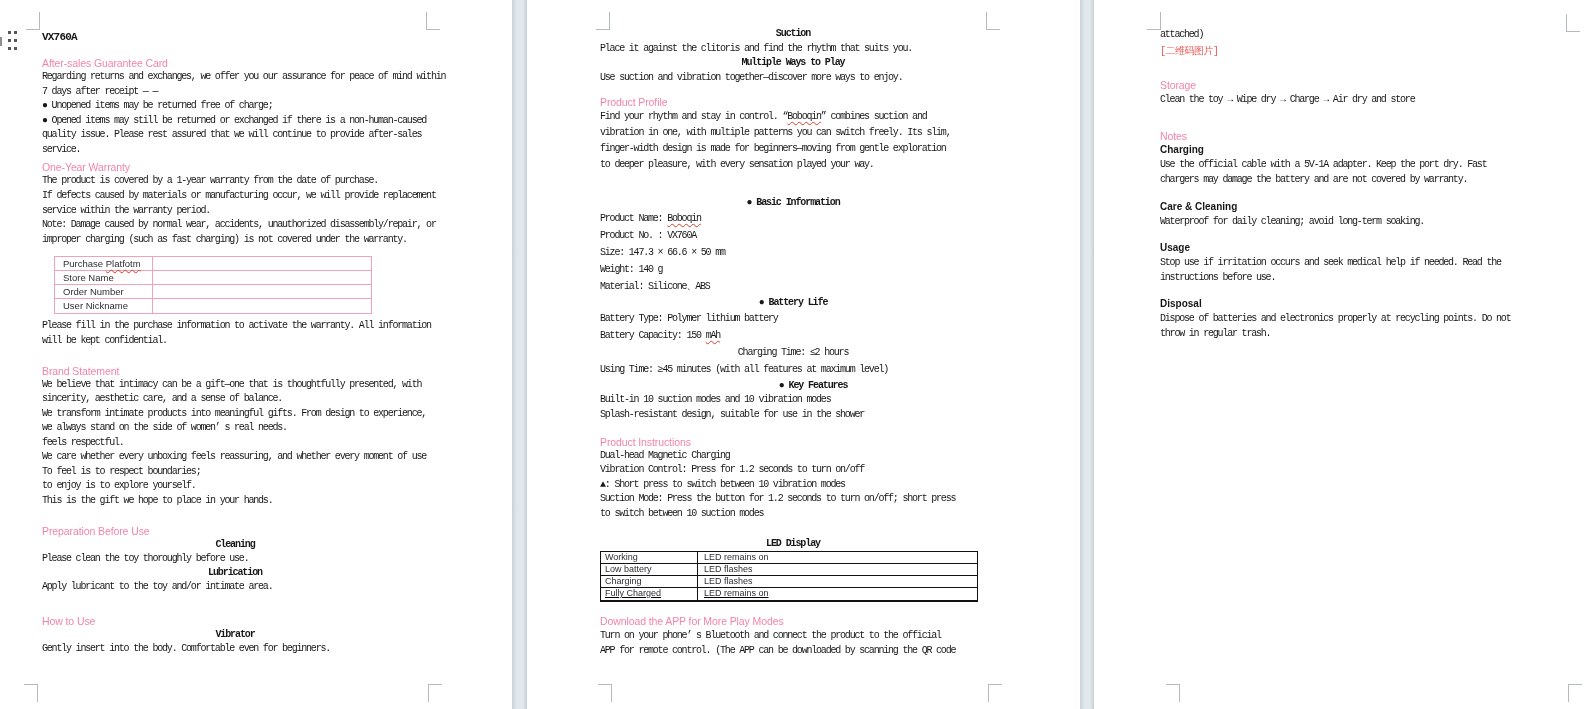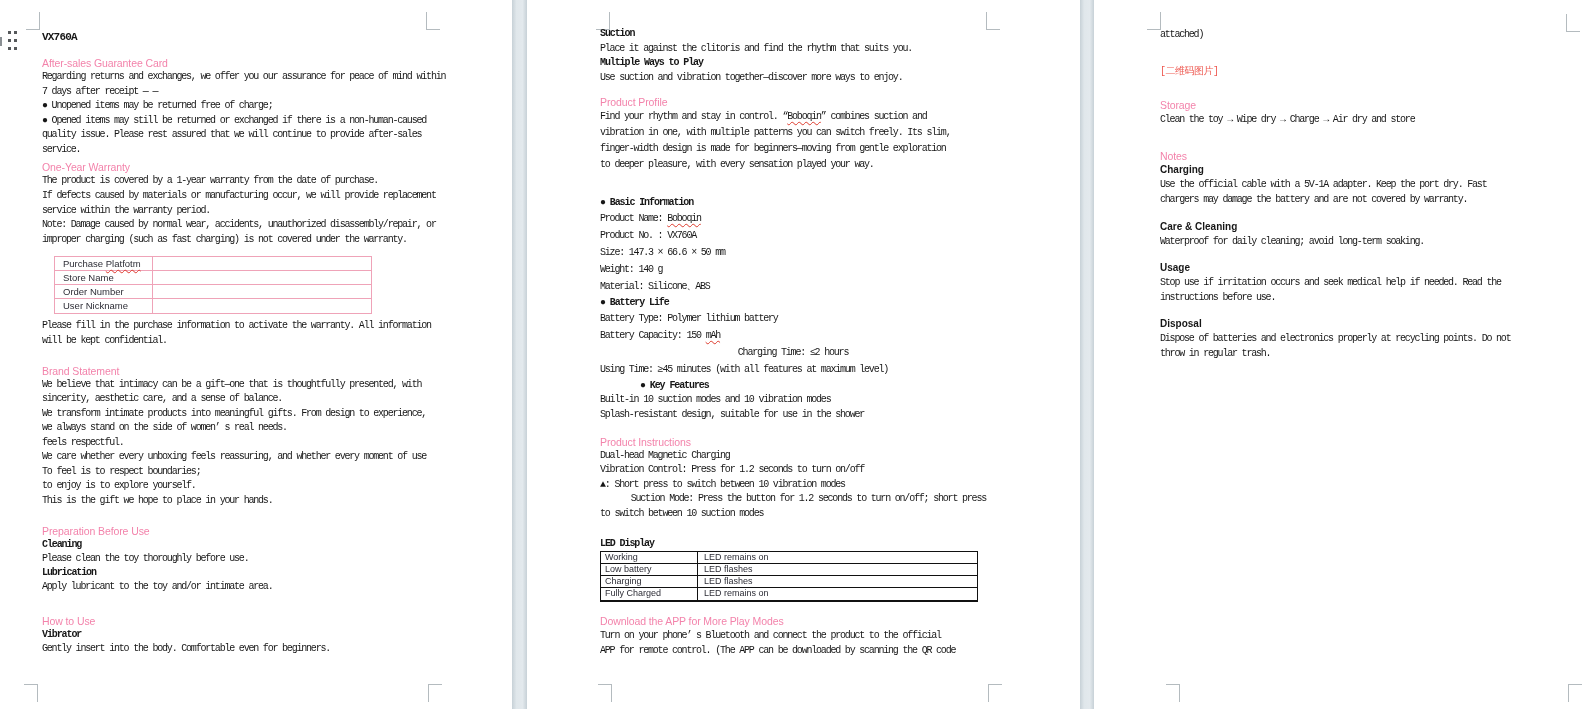--- a/index.html
+++ b/index.html
@@ -19,40 +19,40 @@
   .page-gap{position:absolute;top:0;bottom:0;width:15px;
     background:linear-gradient(to right,#c7d1d7,#e0e7eb 30%,#e3e9ed 70%,#c7d1d7);}
 
   .content{position:absolute;}
 
   .t-title{font:bold 11px "Liberation Mono","DejaVu Sans Mono",monospace;
     letter-spacing:-0.8px;color:var(--ink);line-height:15px;white-space:pre;}
   .t-heading{font-family:"Liberation Sans","DejaVu Sans",sans-serif;font-size:10.5px;
     color:var(--heading-pink);line-height:13px;white-space:pre;letter-spacing:-0.1px;}
   .t-bold{font:bold 10px "Liberation Mono","DejaVu Sans Mono",monospace;
-    letter-spacing:-1.1px;color:var(--ink);line-height:14.6px;white-space:pre;}
+    letter-spacing:-1.1px;color:var(--ink);line-height:14.6px;white-space:pre;text-align:center;}
   .t-boldsans{font-family:"Liberation Sans","DejaVu Sans",sans-serif;font-weight:bold;
     font-size:10px;color:var(--ink);line-height:14px;white-space:pre;}
   .t-line{font:10px "Liberation Mono","DejaVu Sans Mono",monospace;
     letter-spacing:-1.2px;color:var(--ink);line-height:14.5px;white-space:pre;}
   .t-red{font:10px "Liberation Mono","DejaVu Sans Mono",monospace;
-    letter-spacing:-0.5px;color:var(--red-text);line-height:19px;white-space:pre;margin-top:20px;}
+    letter-spacing:-0.5px;color:var(--red-text);line-height:19px;white-space:pre;}
   .sq{text-decoration:underline;text-decoration-style:wavy;text-decoration-color:#dd3a2c;
     text-decoration-thickness:1px;text-underline-offset:2px;}
 
   .ptable{width:318px;margin-left:12px;border:1px solid var(--table-border-pink);}
   .prow{display:flex;height:14px;border-bottom:1px solid var(--table-border-pink);}
   .prow:last-child{border-bottom:none;}
   .plabel{width:98px;border-right:1px solid var(--table-border-pink);padding-left:8px;
     font-size:9.5px;color:var(--cell-ink);line-height:13px;white-space:pre;}
   .pvalue{flex:1;}
 
   .ltable{width:378px;border:1px solid var(--led-border);border-bottom-width:2px;}
   .lrow{display:flex;height:12px;border-bottom:1px solid var(--led-border);}
-  .lrow:last-child{border-bottom:none;}
+  .lrow:last-child{border-bottom:none;text-decoration:underline;}
   .llabel{width:97px;border-right:1px solid var(--led-border);padding-left:4px;
     font-size:9px;color:var(--cell-ink);line-height:11px;white-space:pre;}
   .lvalue{flex:1;padding-left:6px;font-size:9px;color:var(--cell-ink);line-height:11px;white-space:pre;}
 
   .cm{position:absolute;width:14px;height:18px;}
   .cm.tl{border-right:1px solid var(--crop-gray);border-bottom:1px solid var(--crop-gray);}
   .cm.tr{border-left:1px solid var(--crop-gray);border-bottom:1px solid var(--crop-gray);}
   .cm.bl{border-right:1px solid var(--crop-gray);border-top:1px solid var(--crop-gray);}
   .cm.br{border-left:1px solid var(--crop-gray);border-top:1px solid var(--crop-gray);}
 
@@ -178,21 +178,21 @@
     <div class="t-line" style="line-height: 17px; text-align: center;">Charging Time: ≤2 hours</div>
     <div class="t-line" style="line-height: 17px;">Using Time: ≥45 minutes (with all features at maximum level)</div>
     <div class="t-bold" style="line-height: 15px; margin-left: 40px;">● Key Features</div>
     <div class="t-line" style="line-height: 14.4px;">Built-in 10 suction modes and 10 vibration modes</div>
     <div class="t-line" style="line-height: 14.4px;">Splash-resistant design, suitable for use in the shower</div>
     <div style="height: 14px;"></div>
     <div class="t-heading">Product Instructions</div>
     <div class="t-line" style="line-height: 14.4px;">Dual-head Magnetic Charging</div>
     <div class="t-line" style="line-height: 14.4px;">Vibration Control: Press for 1.2 seconds to turn on/off</div>
     <div class="t-line" style="line-height: 14.4px;">▲: Short press to switch between 10 vibration modes</div>
-    <div class="t-line" style="line-height: 14.4px; text-align: right;">Suction Mode: Press the button for 1.2 seconds to turn on/off; short press</div>
+    <div class="t-line" style="line-height: 14.4px;">Suction Mode: Press the button for 1.2 seconds to turn on/off; short press</div>
     <div class="t-line" style="line-height: 14.4px;">to switch between 10 suction modes</div>
     <div style="height: 16px;"></div>
     <div class="t-bold" style="line-height: 14px;">LED Display</div>
     <div class="ltable">
       <div class="lrow">
         <div class="llabel">Working</div>
         <div class="lvalue">LED remains on</div>
       </div>
       <div class="lrow">
         <div class="llabel">Low battery</div>

